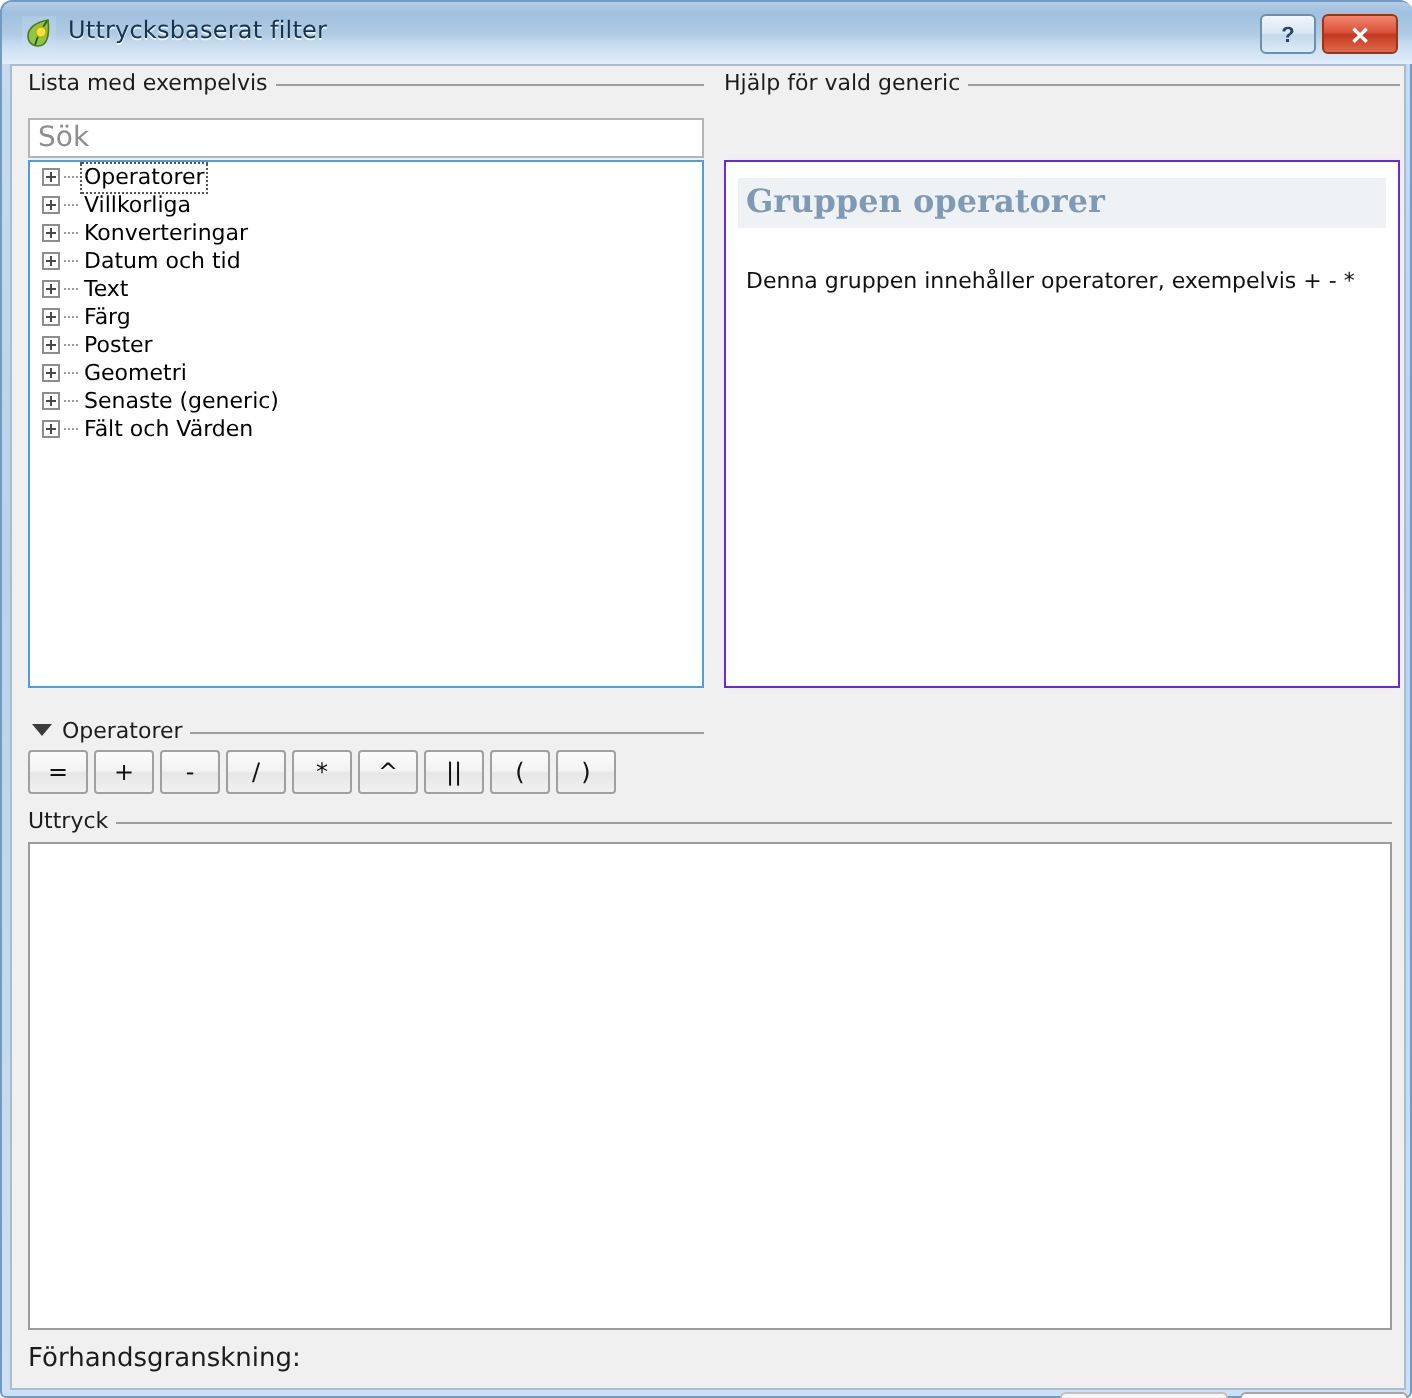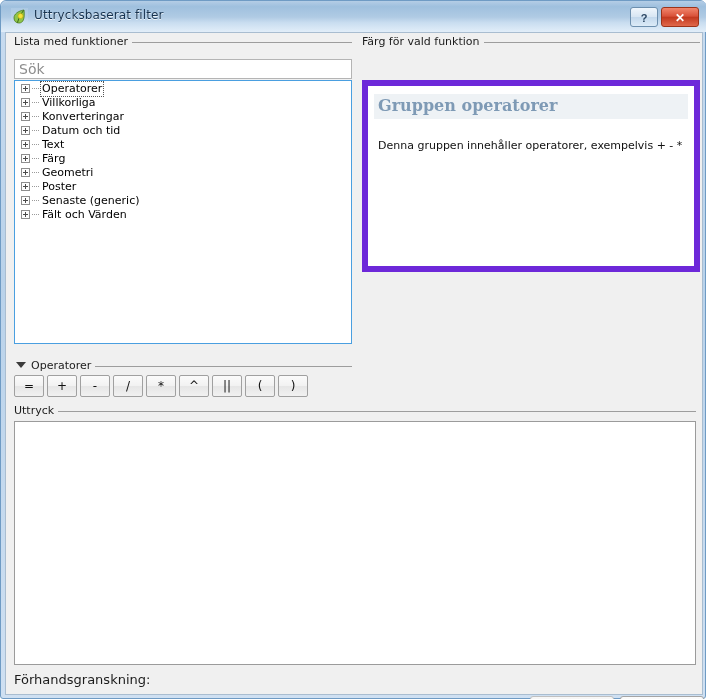--- a/index.html
+++ b/index.html
@@ -180,24 +180,24 @@
   .tree-label {
     display: inline-block;
     vertical-align: middle;
     padding: 0 1px;
   }
 
   
   .help-box {
     position: absolute;
     left: 356px; top: 47px;
-    width: 338px; height: 192px;
-    box-sizing: border-box;
-    background: #ffffff;
-    border: 6px solid #6d28d9;
+    width: 338px; height: 264px;
+    box-sizing: border-box;
+    background: #ffffff;
+    border: 1px solid #6d28d9;
     overflow: hidden;
   }
   .help-head {
     margin: 8px 6px 0 6px;
     padding: 2px 4px 4px 4px;
     background: #eef2f5;
     font-family: "DejaVu Serif", "Liberation Serif", serif;
     font-size: 16px;
     font-weight: bold;
     color: #7e9ab5;
@@ -296,21 +296,21 @@
         <circle cx="9.5" cy="8" r="2.6" fill="#f2e23a" stroke="#b9a70c" stroke-width="0.7"></circle>
       </svg>
     </span>
     <span class="title-text">Uttrycksbaserat filter</span>
     <button class="btn-help">?</button>
     <button class="btn-close">✕</button>
   </div>
 
   <div class="client">
 
-    <span class="grp-label" style="left:8px; top:2px;">Lista med funktioner</span>
+    <span class="grp-label" style="left:8px; top:2px;">Lista med exempelvis</span>
     <span class="grp-rule" style="left:8px; top:9px; width:338px;"></span>
 
     <input class="search-input" type="text" placeholder="Sök" style="">
 
     <div class="tree">
       <div class="tree-row selected">
         <span class="expander"></span><span class="dots"></span><span class="tree-label">Operatorer</span>
       </div>
       <div class="tree-row">
         <span class="expander"></span><span class="dots"></span><span class="tree-label">Villkorliga</span>
@@ -321,34 +321,34 @@
       <div class="tree-row">
         <span class="expander"></span><span class="dots"></span><span class="tree-label">Datum och tid</span>
       </div>
       <div class="tree-row">
         <span class="expander"></span><span class="dots"></span><span class="tree-label">Text</span>
       </div>
       <div class="tree-row">
         <span class="expander"></span><span class="dots"></span><span class="tree-label">Färg</span>
       </div>
       <div class="tree-row">
+        <span class="expander"></span><span class="dots"></span><span class="tree-label">Poster</span>
+      </div>
+      <div class="tree-row">
         <span class="expander"></span><span class="dots"></span><span class="tree-label">Geometri</span>
       </div>
       <div class="tree-row">
-        <span class="expander"></span><span class="dots"></span><span class="tree-label">Poster</span>
-      </div>
-      <div class="tree-row">
         <span class="expander"></span><span class="dots"></span><span class="tree-label">Senaste (generic)</span>
       </div>
       <div class="tree-row">
         <span class="expander"></span><span class="dots"></span><span class="tree-label">Fält och Värden</span>
       </div>
     </div>
 
-    <span class="grp-label" style="left:356px; top:2px;">Färg för vald funktion</span>
+    <span class="grp-label" style="left:356px; top:2px;">Hjälp för vald generic</span>
     <span class="grp-rule" style="left:356px; top:9px; width:338px;"></span>
 
     <div class="help-box">
       <div class="help-head">Gruppen operatorer</div>
       <div class="help-body">Denna gruppen innehåller operatorer, exempelvis + - *</div>
     </div>
 
     <span class="collapse-arrow"></span>
     <span class="grp-label" style="left:25px; top:326px;">Operatorer</span>
     <span class="grp-rule" style="left:88px; top:333px; width:258px;"></span>

